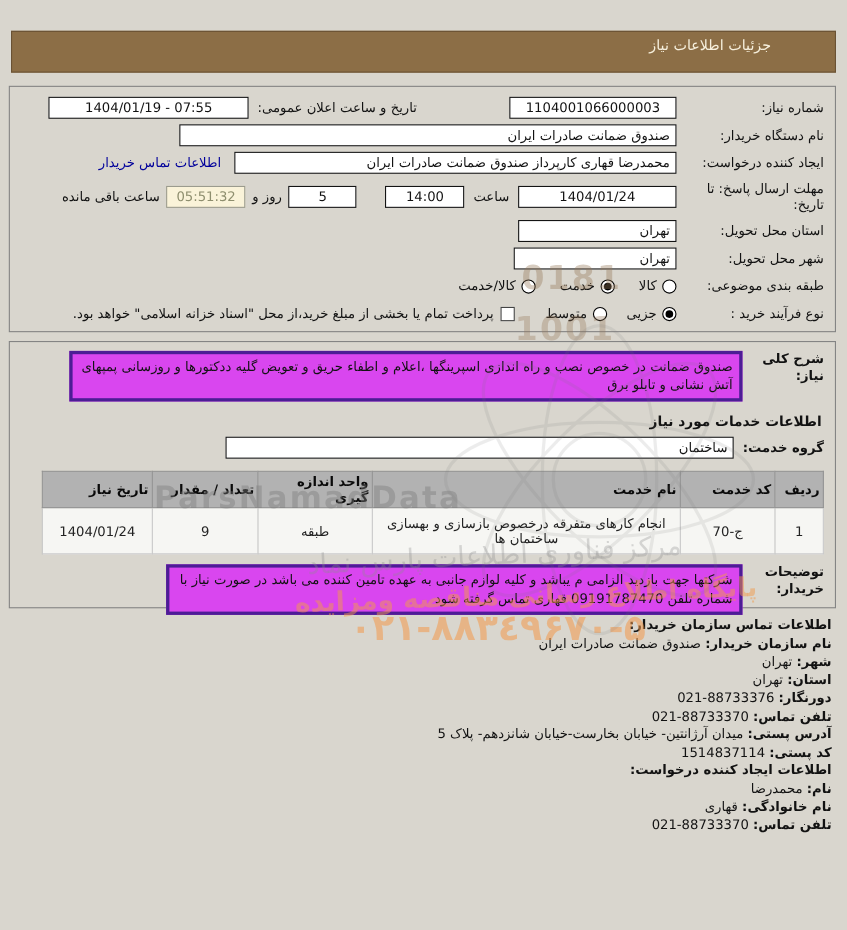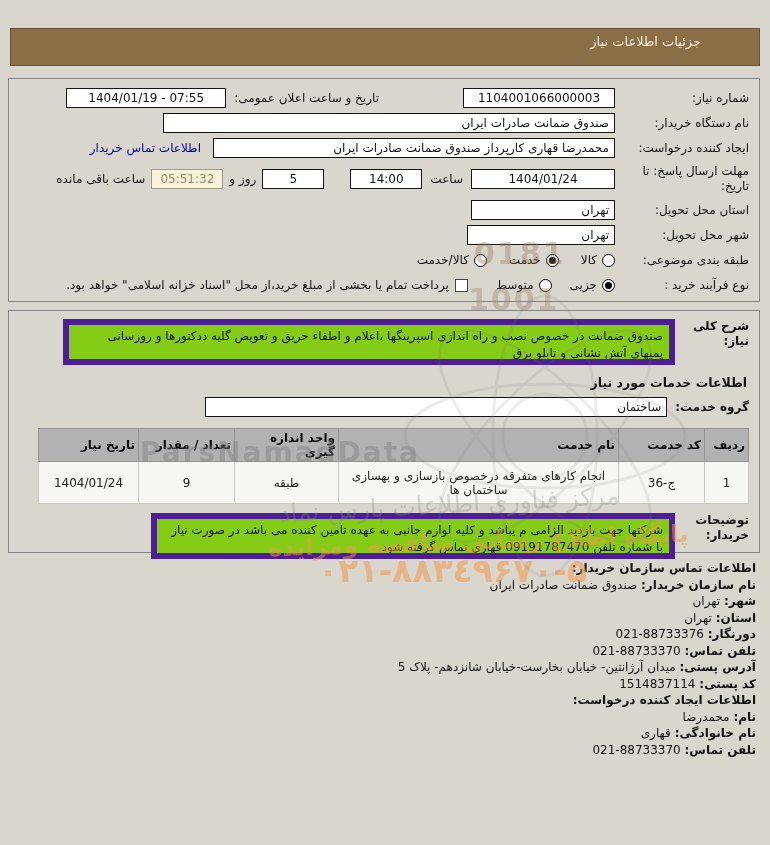--- a/index.html
+++ b/index.html
@@ -28,21 +28,21 @@
   .frow { display:flex; align-items:center; min-height:22px; margin-bottom:3px; }
   .flabel-col { width:128px; margin-left:6px; line-height:15px; }
   .nowrap { white-space:nowrap; }
   .ibox {
     background:#ffffff; border:1px solid #141414; height:20px;
     display:flex; align-items:center; padding:0 5px;
     overflow:hidden; white-space:nowrap;
   }
   .center { justify-content:center; }
   .tbox {
-    background:#84cc16; border:6px solid #4c1d95;
+    background:#d946ef; border:3px solid #4c1d95;
     padding:3px 6px; line-height:17px; height:46px; overflow:hidden;
   }
   .cdown {
     background:#faf3d9; border:1px solid #9b9b8e; color:#8e8e6e;
     height:20px; display:flex; align-items:center; justify-content:center;
     width:72px;
   }
   .link { color:#00009b; margin-right:12px; cursor:pointer; }
   .blabel { font-weight:bold; line-height:15px; }
   .radio {
@@ -101,21 +101,21 @@
   <span>جزئیات اطلاعات نیاز</span>
 </div>
 
 <div class="panel" id="panel-main">
 
   <div class="frow">
     <div class="flabel-col nowrap">شماره نیاز:</div>
     <div class="ibox center" style="width:152px">1104001066000003</div>
     <div style="width:84px"></div>
     <div class="nowrap" style="margin-left:8px">تاریخ و ساعت اعلان عمومی:</div>
-    <div class="ibox center" style="width:160px">07:55 - 1404/01/19</div>
+    <div class="ibox center" style="width:182px">07:55 - 1404/01/19</div>
   </div>
 
   <div class="frow">
     <div class="flabel-col nowrap">نام دستگاه خریدار:</div>
     <div class="ibox" style="width:452px">صندوق ضمانت صادرات ایران</div>
   </div>
 
   <div class="frow">
     <div class="flabel-col nowrap">ایجاد کننده درخواست:</div>
     <div class="ibox" style="width:402px">محمدرضا قهاری کارپرداز صندوق ضمانت صادرات ایران</div>
@@ -207,21 +207,21 @@
         <th>کد خدمت</th>
         <th>نام خدمت</th>
         <th>واحد اندازه گیری</th>
         <th>تعداد / مقدار</th>
         <th>تاریخ نیاز</th>
       </tr>
     </thead>
     <tbody>
       <tr>
         <td>1</td>
-        <td>ج-36</td>
+        <td>ج-70</td>
         <td>انجام کارهای متفرقه درخصوص بازسازی و بهسازی ساختمان ها</td>
         <td>طبقه</td>
         <td>9</td>
         <td>1404/01/24</td>
       </tr>
     </tbody>
   </table>
 
   <div style="display:flex">
     <div class="blabel" style="width:70px">توضیحات خریدار:</div>

